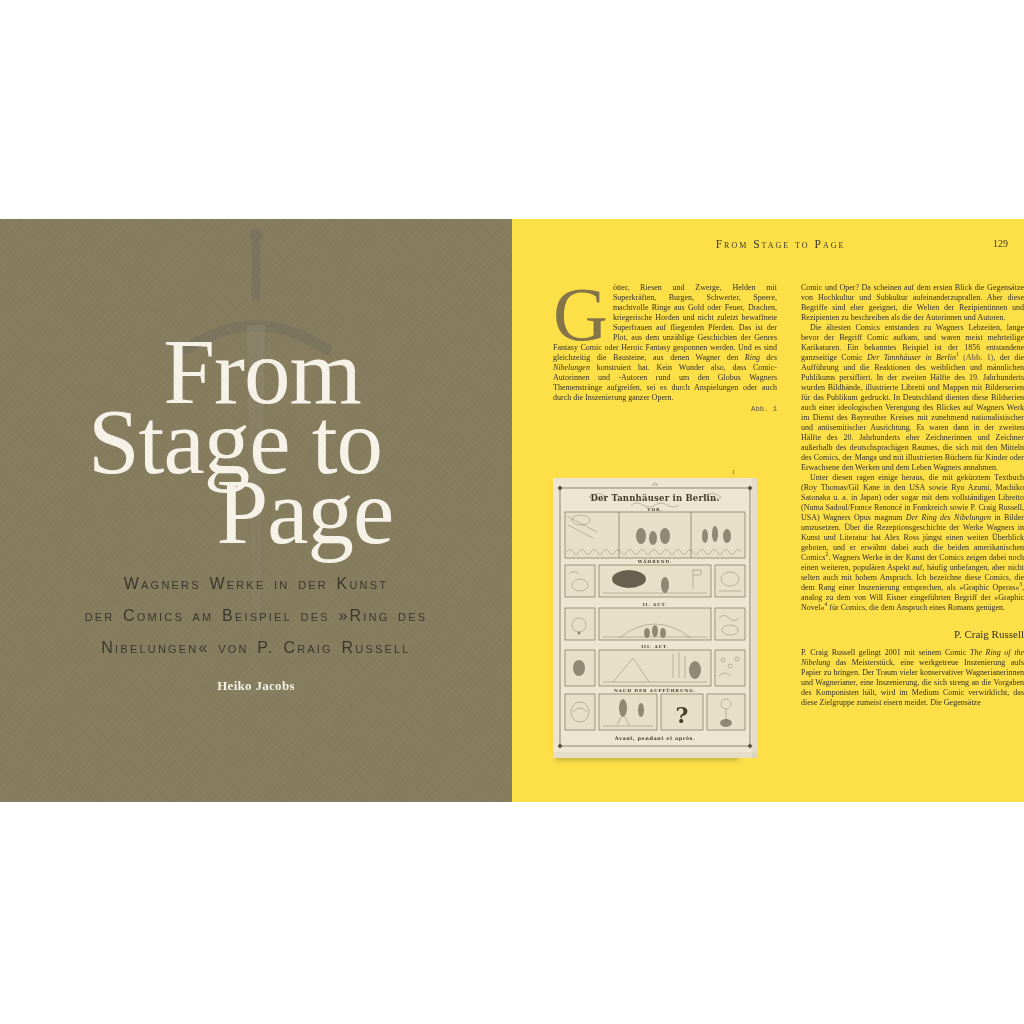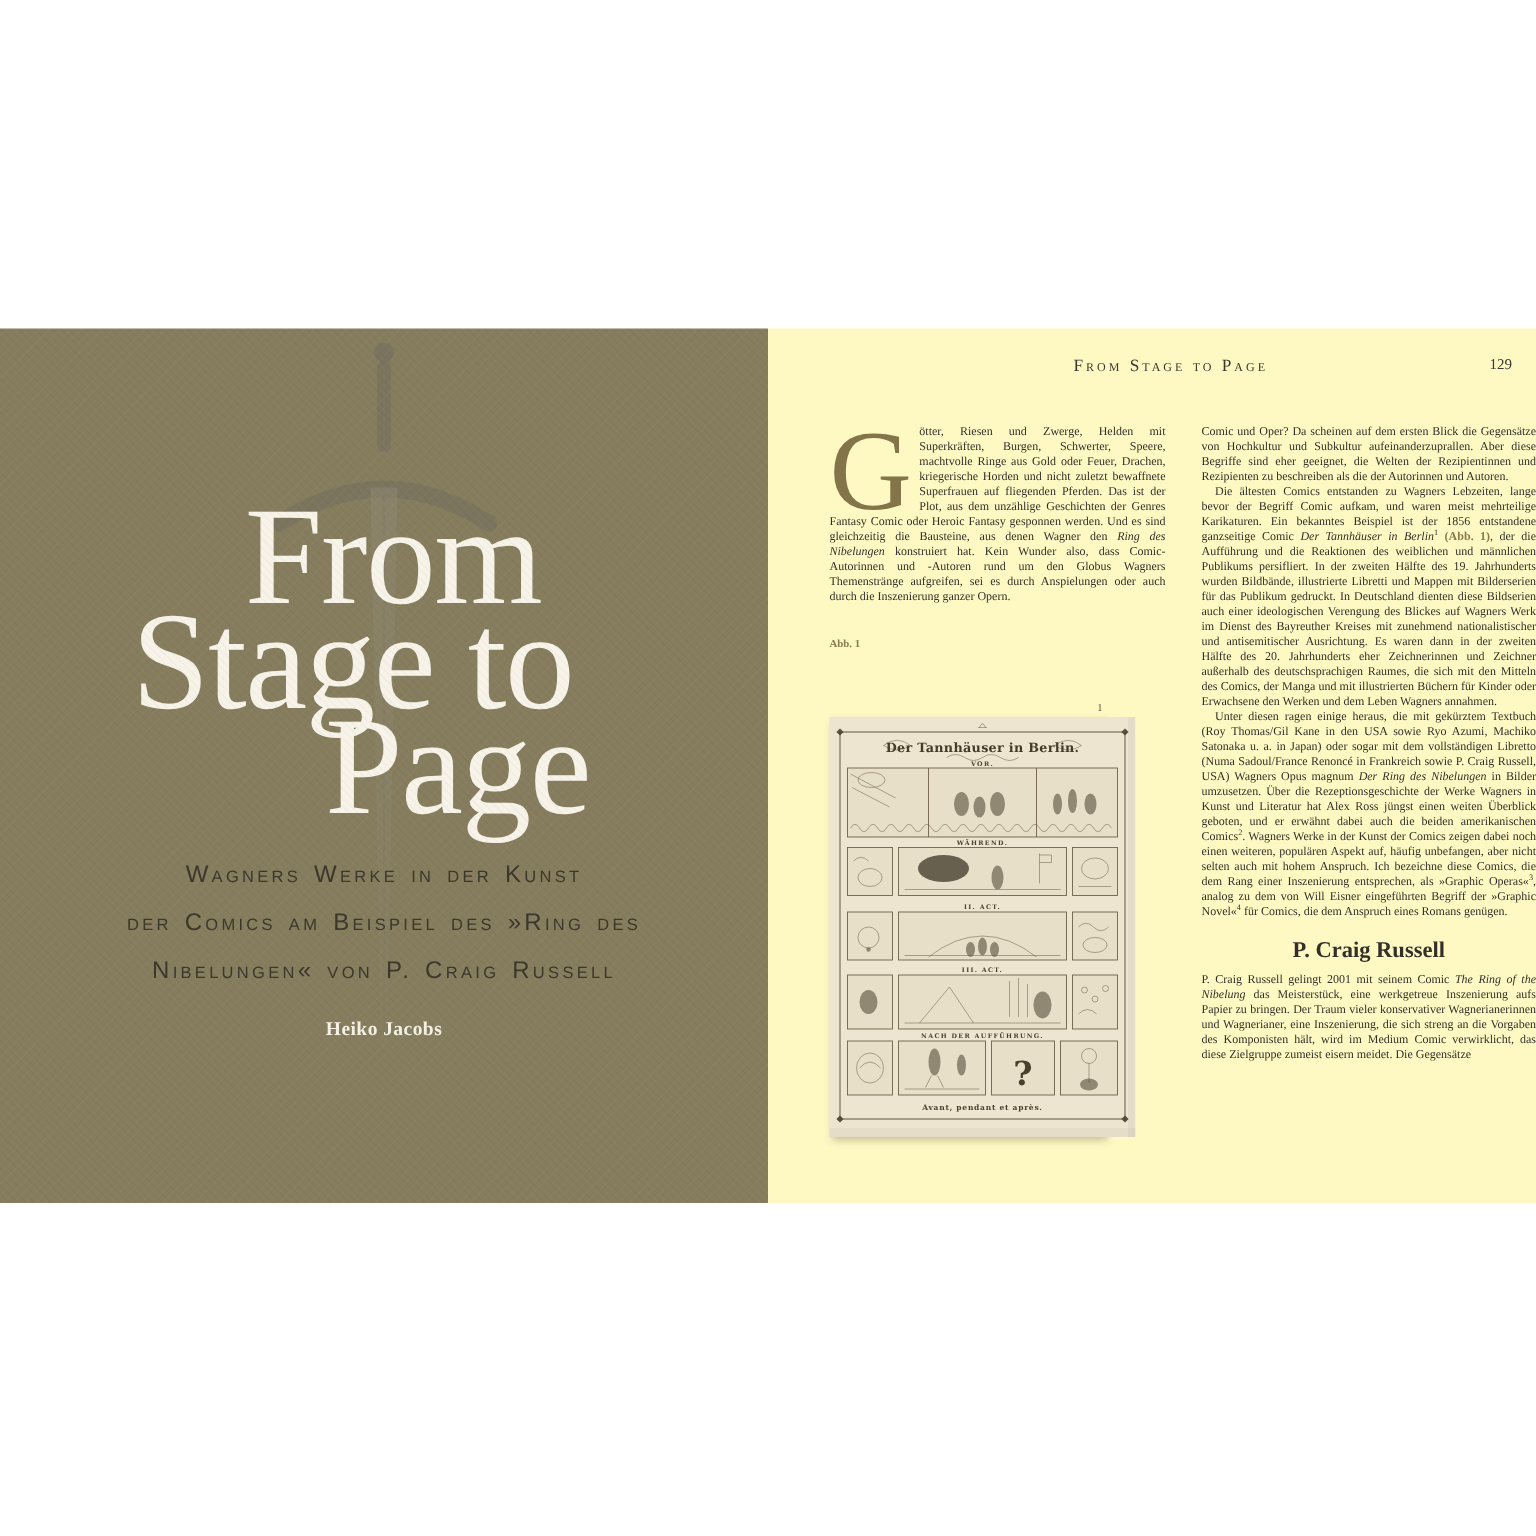--- a/index.html
+++ b/index.html
@@ -38,21 +38,21 @@
     color:#3A372B;
   }
   .author-name{
     position:absolute;top:459px;left:0;width:512px;text-align:center;
     color:#F5F1E4;font-weight:bold;font-size:13px;letter-spacing:.3px;
   }
 
   
   .right-page{
     position:absolute;left:512px;top:219px;width:512px;height:583px;
-    background:#fef9c3;color:var(--ink,#33302A);
+    background:#fde047;color:var(--ink,#33302A);
   }
   .running-header{
     position:absolute;top:19px;left:41px;width:455px;text-align:center;
     font-variant:small-caps;letter-spacing:2px;font-size:11.5px;color:#3B3830;
   }
   .page-number{
     position:absolute;top:19px;right:16px;font-size:10px;color:#3B3830;
   }
   .col{
     position:absolute;top:64px;width:224px;
@@ -64,25 +64,25 @@
   .col p{margin:0;}
   .indent{text-indent:9px;}
   .dropcap{
     float:left;font-size:76px;line-height:58px;height:58px;
     margin:2px 5px 0 0;color:#84744A;font-family:"Liberation Serif",serif;
   }
   .seg-i{font-style:italic;}
   .seg-sup{vertical-align:super;font-size:5.5px;line-height:0;}
   .seg-accent{color:var(--accent,#8B7B4C);font-weight:bold;}
   .fig-caption{
-    margin-top:22px;color:var(--accent,#8B7B4C);font-weight:bold;
-    font-size:7.2px;line-height:9.5px;text-align:left;
+    margin-top:2px;color:var(--accent,#8B7B4C);font-weight:bold;
+    font-size:7.2px;line-height:9.5px;text-align:right;font-family:Liberation Mono, monospace;
   }
   .cap-label{display:block;margin-bottom:1px;}
-  .subhead{font-weight:bold;font-size:15px;margin:16px 0 9px 0;text-align:center;}
+  .subhead{font-weight:normal;font-size:11px;margin:16px 0 9px 0;text-align:right;}
 
   
   .figure-wrap{position:absolute;top:259px;left:41px;width:204px;height:280px;}
   .fig-number{
     position:absolute;top:-10px;right:22px;font-size:7px;color:#5A564C;
   }
   .fig-paper{
     width:184px;height:280px;background:#EDE5CF;
     box-shadow:1.5px 2.5px 5px rgba(90,80,60,.35);
   }

